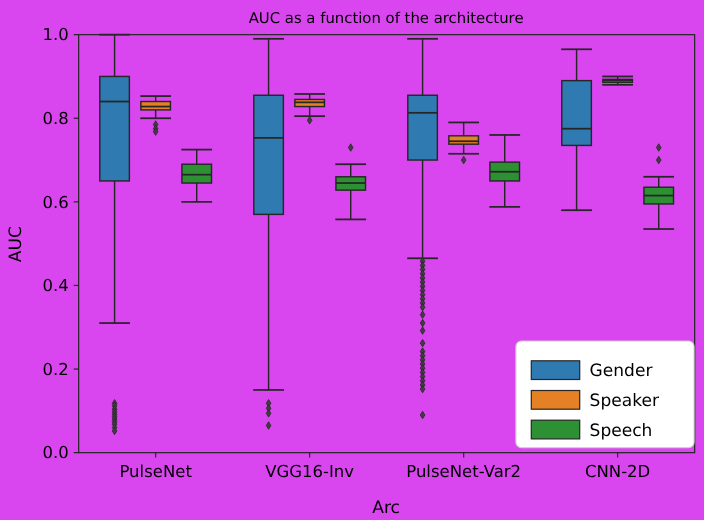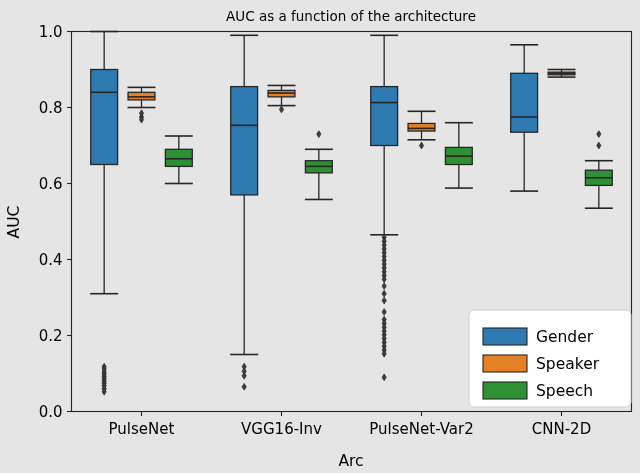--- a/index.html
+++ b/index.html
@@ -10,21 +10,21 @@
   body {
     width: 640px;
     height: 473px;
     font-family: "DejaVu Sans", sans-serif;
     overflow: hidden;
   }
   #figure {
     position: relative;
     width: 640px;
     height: 473px;
-    background: #e5e5e5;
+    background: #d946ef;
   }
   svg.plot {
     position: absolute;
     top: 0;
     left: 0;
     width: 640px;
     height: 473px;
   }
   .title-text {
     font-size: 13.5px;

